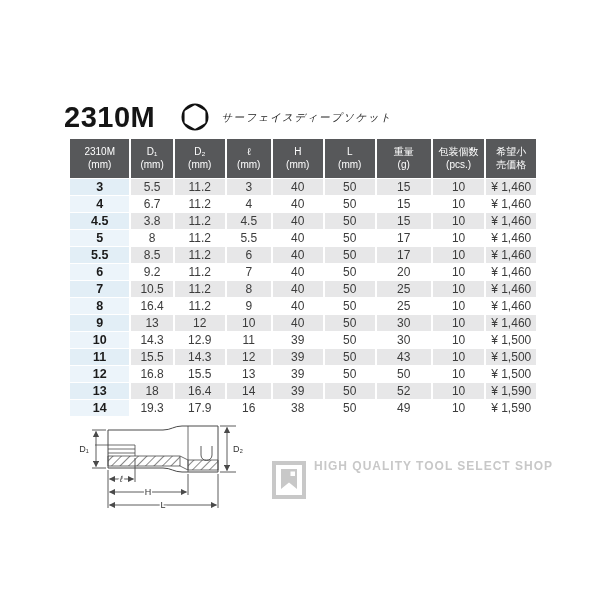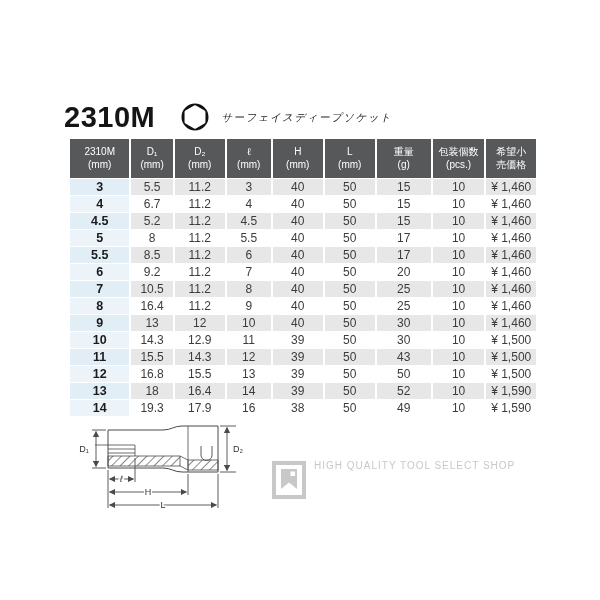--- a/index.html
+++ b/index.html
@@ -30,21 +30,21 @@
   tr.odd  td:first-child{background:var(--col1_odd,#e2eef6);}
   tr.even td:first-child{background:var(--col1_even,#ecf4fa);}
   .spec-table td:first-child{font-weight:bold;font-size:12.5px;color:#1b1b1b;}
   
   .diagram{position:absolute;left:55px;top:420px;}
   .dim-label{paint-order:stroke;stroke:#ffffff;stroke-width:3px;fill:#333;font-size:9px;
     font-family:"Liberation Sans","DejaVu Sans",sans-serif;}
   
   .watermark{position:absolute;left:272px;top:461px;display:flex;align-items:flex-start;}
   .wm-text{margin-left:8px;color:var(--watermark,#c8c8c8);}
-  .wm-tagline{font-size:10px;font-weight:normal;letter-spacing:1px;line-height:10px;}
+  .wm-tagline{font-size:12px;font-weight:bold;letter-spacing:1px;line-height:10px;}
   .wm-brand{font-size:30px;font-weight:800;letter-spacing:1px;line-height:28px;margin-top:1px;white-space:nowrap;}
 </style>
 </head>
 <body>
 
 <div class="canvas">
 
   <div class="title-row">
     <h1 class="product-code">2310M</h1>
     <svg class="drive-icon" width="28" height="28" viewBox="0 0 28 28">
@@ -124,21 +124,21 @@
           <td>11.2</td>
           <td>4</td>
           <td>40</td>
           <td>50</td>
           <td>15</td>
           <td>10</td>
           <td>¥ 1,460</td>
         </tr>
         <tr class="odd">
           <td>4.5</td>
-          <td>5.2</td>
+          <td>3.8</td>
           <td>11.2</td>
           <td>4.5</td>
           <td>40</td>
           <td>50</td>
           <td>15</td>
           <td>10</td>
           <td>¥ 1,460</td>
         </tr>
         <tr class="even">
           <td>5</td>

